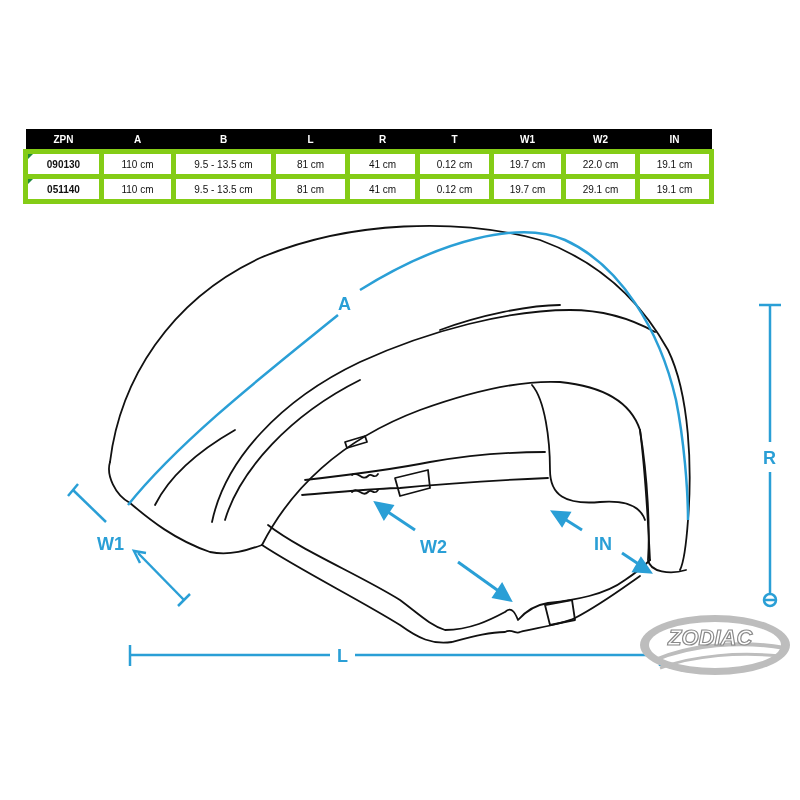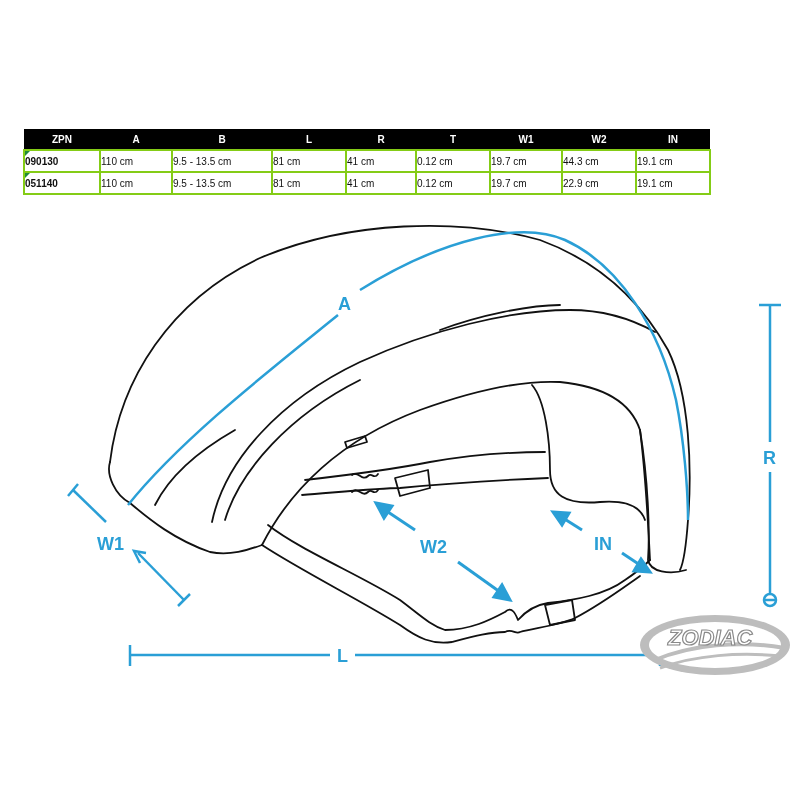--- a/index.html
+++ b/index.html
@@ -3,22 +3,22 @@
 <meta charset="utf-8">
 <style>
   html, body { margin: 0; padding: 0; background: #ffffff; }
   body { width: 800px; height: 800px; position: relative; overflow: hidden;
          font-family: "Liberation Sans", sans-serif; }
   .spec-table { position: absolute; left: 23px; top: 129px; width: 686px;
                 border-collapse: collapse; table-layout: fixed;
                 font-family: "Liberation Sans", sans-serif; font-size: 10px; }
   .spec-table th { background: #000; color: #fff; font-weight: bold; height: 20px;
                    text-align: center; padding: 0; border: 0; }
-  .spec-table td { height: 20px; padding: 0;
-                   border: 2px solid #84cc16; color: #111; white-space: nowrap; }
+  .spec-table td { height: 20px; text-align: center; padding: 0;
+                   border: 5px solid #84cc16; color: #111; white-space: nowrap; }
   .spec-table td.zpn { font-weight: bold; position: relative; }
   .spec-table td.zpn::before { content: ""; position: absolute; left: 0; top: 0;
                    border-top: 5px solid #1f8a3a; border-right: 5px solid transparent; }
   .diagram { position: absolute; left: 0; top: 0; width: 800px; height: 800px; }
   .lbl { font-family: "Liberation Sans", sans-serif; font-weight: bold; font-size: 18px; fill: #2a9fd6; }
   .logo-text { font-family: "Liberation Sans", sans-serif; font-weight: bold; font-style: italic;
                font-size: 22px; fill: #ffffff; stroke: #8a8a8a; stroke-width: 1.2; }
 </style>
 </head>
 <body>
@@ -50,32 +50,32 @@
   </thead>
   <tbody>
     <tr>
       <td class="zpn">090130</td>
       <td>110 cm</td>
       <td>9.5 - 13.5 cm</td>
       <td>81 cm</td>
       <td>41 cm</td>
       <td>0.12 cm</td>
       <td>19.7 cm</td>
-      <td>44.3 cm</td>
+      <td>22.0 cm</td>
       <td>19.1 cm</td>
     </tr>
     <tr>
       <td class="zpn">051140</td>
       <td>110 cm</td>
       <td>9.5 - 13.5 cm</td>
       <td>81 cm</td>
       <td>41 cm</td>
       <td>0.12 cm</td>
       <td>19.7 cm</td>
-      <td>22.9 cm</td>
+      <td>29.1 cm</td>
       <td>19.1 cm</td>
     </tr>
   </tbody>
 </table>
 
 <svg class="diagram" viewBox="0 0 800 800" xmlns="http://www.w3.org/2000/svg">
 
   <g fill="none" stroke="#111" stroke-width="1.8" stroke-linecap="round" stroke-linejoin="round">
 
     <path d="M110,462 C120,380 170,300 260,258 C350,220 460,218 540,240 C600,262 640,300 668,350 C690,395 692,470 688,520 C686,548 684,562 680,570"></path>

